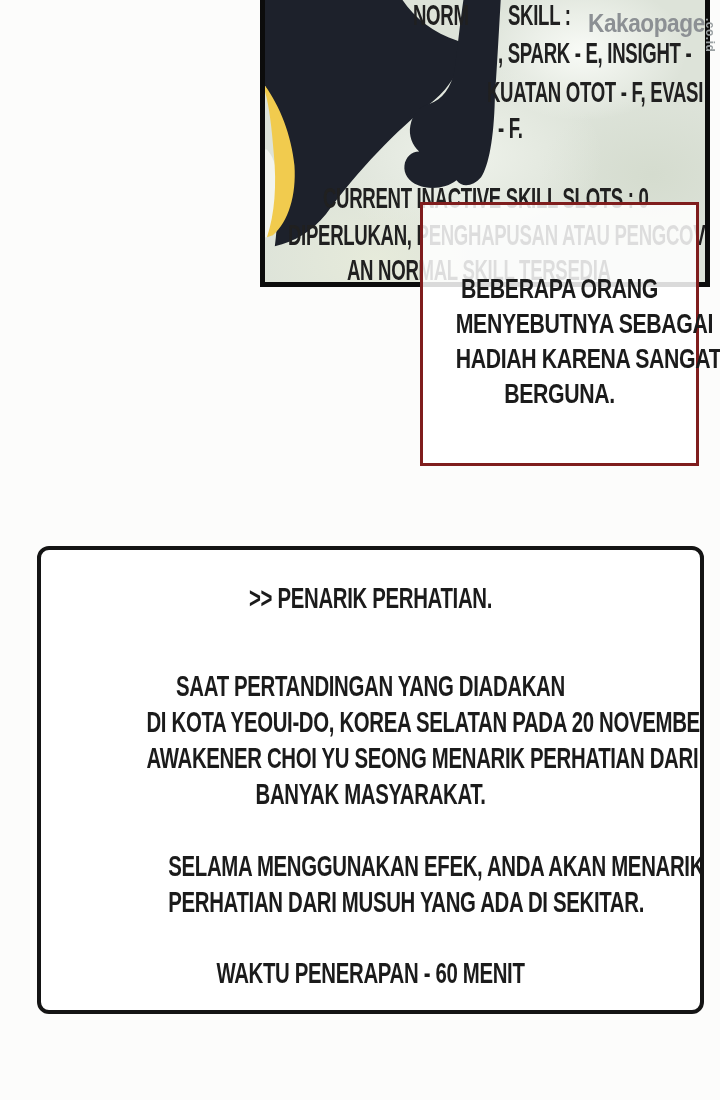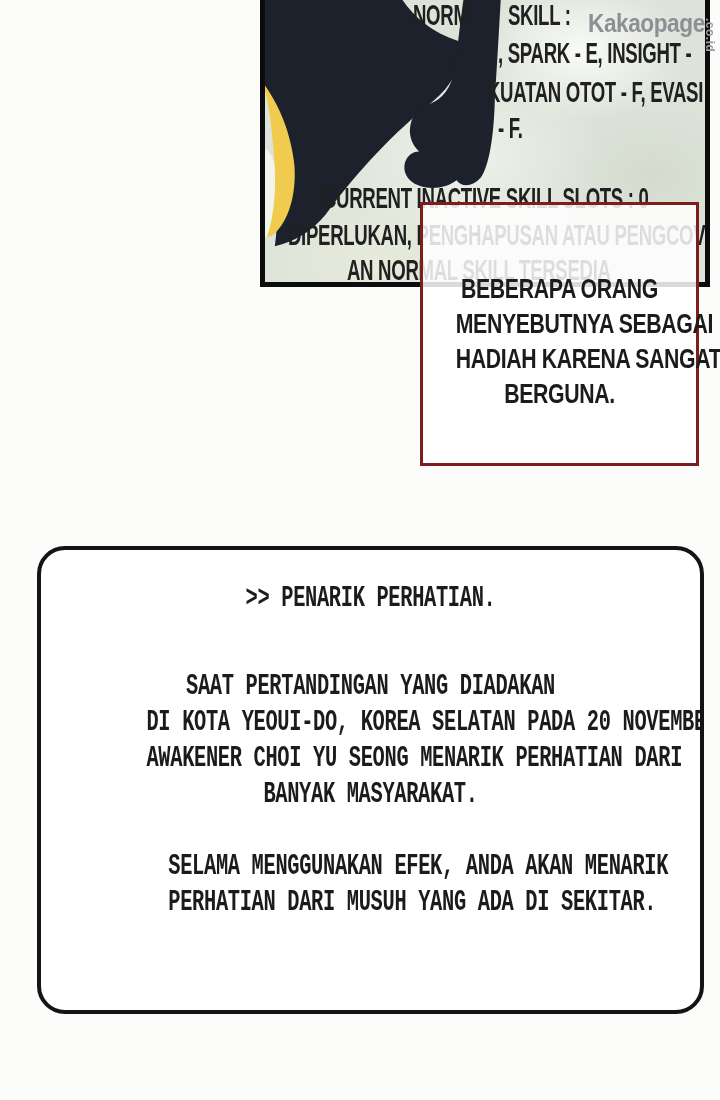--- a/index.html
+++ b/index.html
@@ -67,23 +67,23 @@
   }
   .s-line{
     font-size:28px;font-weight:700;line-height:35px;color:#1b1b1b;
     transform:scaleX(.76);transform-origin:center top;
     white-space:nowrap;letter-spacing:-.5px;
   }
 
   
   .info-box{
     position:absolute;left:37px;top:546px;width:667px;height:468px;
-    box-sizing:border-box;border:4px solid #141414;border-radius:28px;
+    box-sizing:border-box;border:4px solid #141414;border-radius:12px;
     background:#ffffff;z-index:2;
-    padding-top:30px;text-align:center;overflow:hidden;font-family:Liberation Mono, monospace;
+    padding-top:30px;text-align:center;overflow:hidden;
   }
   .i-line{
     font-size:30px;font-weight:700;line-height:36px;color:#1b1b1b;
     transform:scaleX(.68);transform-origin:center top;
     white-space:nowrap;letter-spacing:-.5px;
   }
   .i-title{margin:0;}
   .i-p1{margin-top:52px;}
   .i-p2{margin-top:36px;margin-left:26px;}
   .i-p3{margin-top:35px;}
@@ -162,15 +162,18 @@
       <div class="i-line">DI KOTA YEOUI-DO, KOREA SELATAN PADA 20 NOVEMBER 2029,</div>
       <div class="i-line">AWAKENER CHOI YU SEONG MENARIK PERHATIAN DARI</div>
       <div class="i-line">BANYAK MASYARAKAT.</div>
     </div>
 
     <div class="i-p2">
       <div class="i-line">SELAMA MENGGUNAKAN EFEK, ANDA AKAN MENARIK</div>
       <div class="i-line">PERHATIAN DARI MUSUH YANG ADA DI SEKITAR.</div>
     </div>
 
+    <div class="i-p3">
+      <div class="i-line">WAKTU PENERAPAN - 60 MENIT</div>
+    </div>
   </div>
 
 </div>
 
 </body></html>

